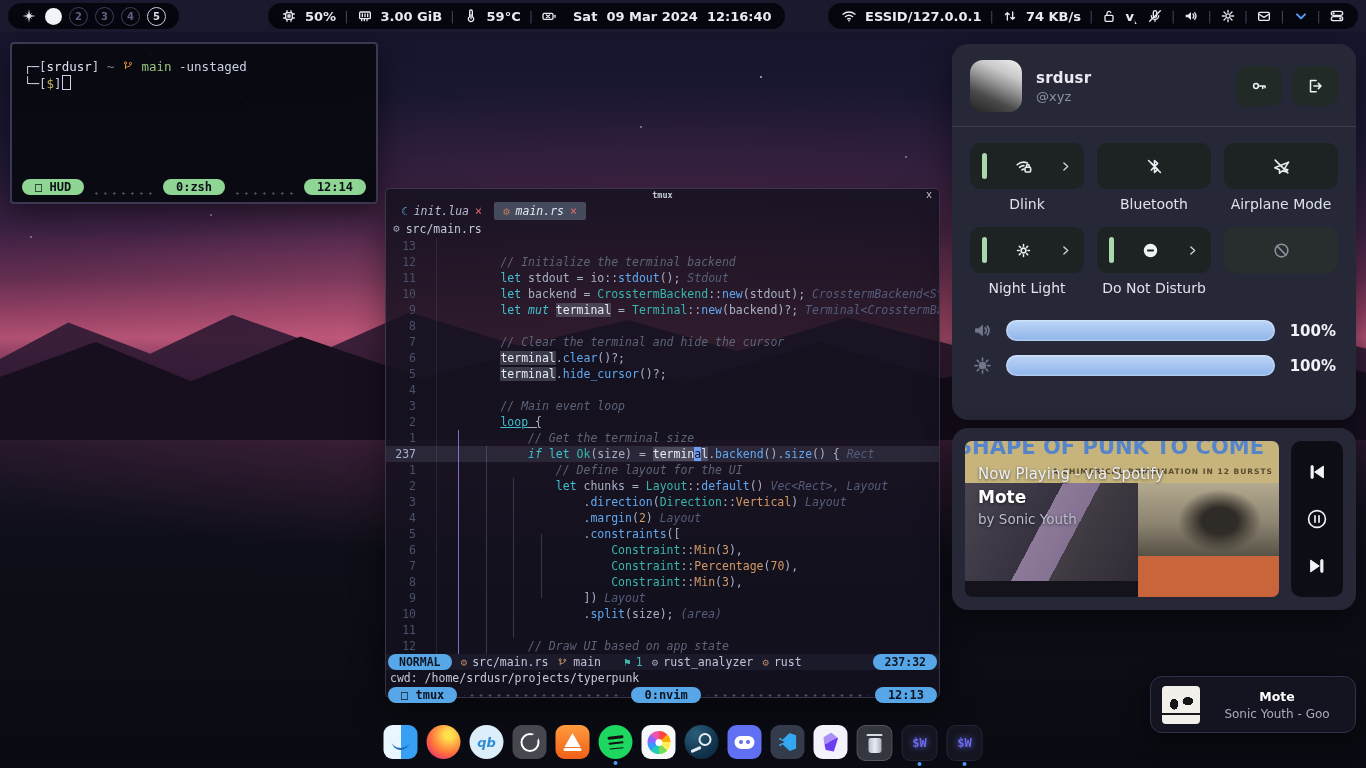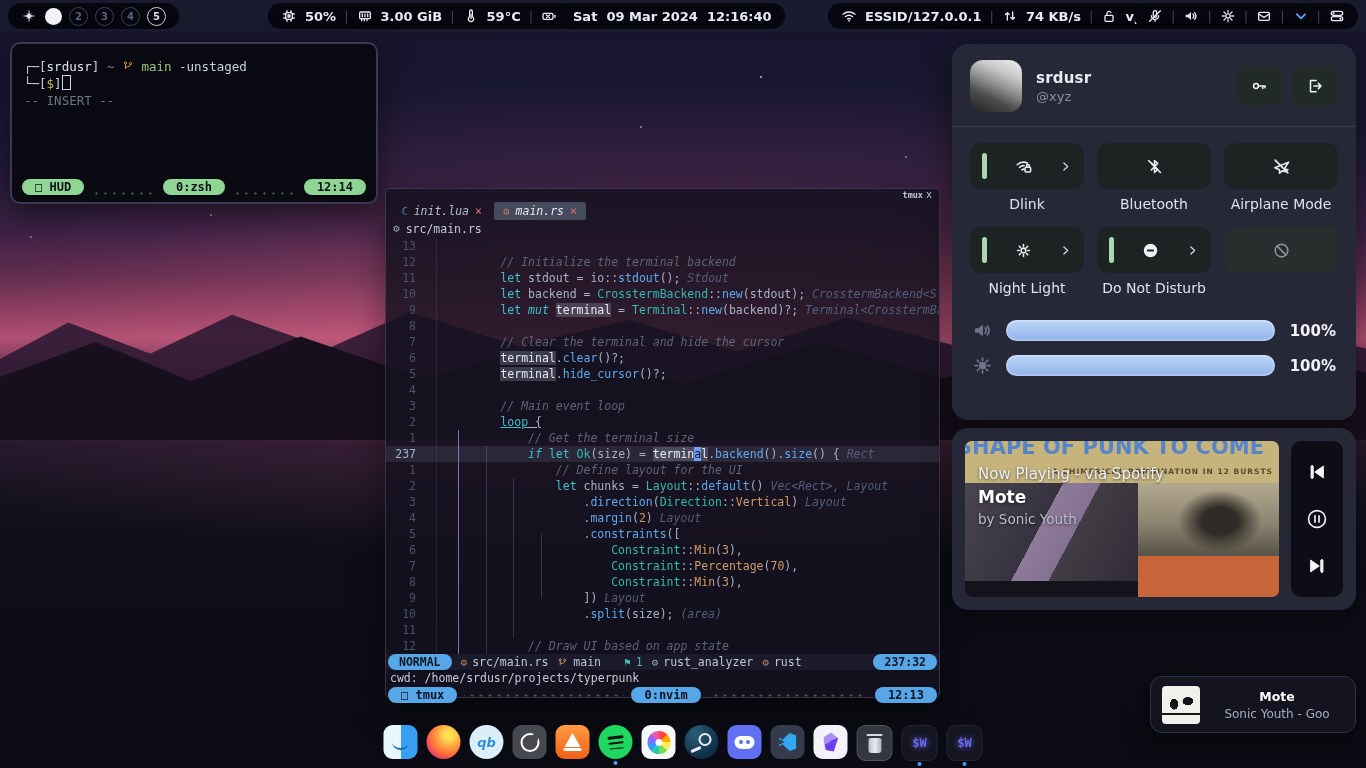--- a/index.html
+++ b/index.html
@@ -33,21 +33,21 @@
   .i svg{width:16px;height:16px;stroke:#e8eaf4;fill:none;stroke-width:2;stroke-linecap:round;stroke-linejoin:round}
   .i.fillw svg{fill:#e8eaf4;stroke:none}
   .ws{width:17px;height:17px;border-radius:50%;display:flex;align-items:center;justify-content:center;
       font-size:10px;font-weight:700}
   .ws-active{background:#f3f4f8;color:#f3f4f8}
   .ws-dim{border:1.5px solid #3c415c;color:#5b6180}
   .ws-occupied{border:1.5px solid #c9cede;color:#d7dcea}
   .accent svg{stroke:#5b9df9;stroke-width:3}
 
   
-  .hud{left:10px;top:42px;width:368px;height:162px;border-radius:10px;
+  .hud{left:10px;top:42px;width:368px;height:162px;border-radius:4px;
        background:rgba(8,9,17,.96);border:2px solid rgba(124,114,164,.45);
        font-family:"DejaVu Sans Mono",monospace;font-size:12.5px;color:#c9cfdf;
        padding:14px 12px;box-sizing:border-box;box-shadow:0 10px 30px rgba(0,0,0,.5)}
   .pline{white-space:pre;line-height:17px}
   .p-user{color:#dfe3ee}.p-dim{color:#7a8194}.p-branch{color:#98c379}.p-dollar{color:#c3b55e}
   .p-mode{color:#6e7488}
   .cursor-hollow{display:inline-block;width:7px;height:13px;border:1px solid #cdd3e0;vertical-align:-2px}
   .git svg{width:12px;height:12px;stroke:#e5953a;fill:none;stroke-width:2;display:inline-block;vertical-align:-1px}
   .tstatus{position:absolute;left:10px;right:10px;bottom:7px;display:flex;align-items:flex-end}
   .tpill{border-radius:9px;padding:1px 13px;font-weight:700;font-size:12px;font-family:"DejaVu Sans Mono",monospace}
@@ -55,21 +55,21 @@
   .tpill-blue{background:#57a7e8;color:#0d1421}
   .dots{flex:1;height:3px;margin:0 7px;background-image:radial-gradient(circle,rgba(160,175,195,.4) 1px,transparent 1.4px);
         background-size:9px 3px;background-repeat:repeat-x;background-position:center}
   .dots-green{background-image:radial-gradient(circle,rgba(150,200,160,.38) 1px,transparent 1.4px)}
 
   
   .editor{left:385px;top:188px;width:555px;height:510px;border-radius:5px;
           background:rgba(21,17,31,.86);border:1px solid rgba(150,140,185,.28);
           box-sizing:border-box;font-family:"DejaVu Sans Mono",monospace;
           box-shadow:0 12px 34px rgba(0,0,0,.45)}
-  .wtitle{position:absolute;top:1px;left:0;right:16px;text-align:right;font-size:8.5px;color:#c6cad6;font-weight:700}
+  .wtitle{position:absolute;top:1px;left:0;right:0;text-align:center;font-size:8.5px;color:#c6cad6;font-weight:700}
   .wclose{position:absolute;top:0;right:7px;font-size:10px;color:#c6cad6}
   .tabline{display:flex;gap:3px;margin:13px 0 0 6px;height:18px;font-size:11.5px;font-style:italic;color:#b6bdd3}
   .tab{display:flex;align-items:center;gap:6px;padding:0 9px;border-radius:2px}
   .tab.active{background:#454b5c;color:#e6e9f2}
   .tab .ticon{font-style:normal;font-size:11px}
   .tab .tclose{font-style:normal;color:#e06c75}
   .ticon-lua{color:#61afef}.ticon-rust{color:#c57b57}
   .winbar{display:flex;align-items:center;gap:6px;height:17px;padding-left:7px;font-size:11.5px;color:#c3c9da}
   .winbar .ticon{color:#9aa0b5;font-size:11px}
 
@@ -319,21 +319,20 @@
   </div>
 </div>
 
 <div class="abs hud">
   <div class="pline"><span>┌─[</span><span class="p-user">srdusr</span><span>] </span><span class="p-dim">~ </span><span class="git" style="display:inline-block"><svg viewBox="0 0 24 24">
           <circle cx="7" cy="6" r="2.2"></circle>
           <circle cx="17" cy="7" r="2.2"></circle>
           <path d="M7 8.2V18M7 14c6 0 10-2 10-4.8"></path>
         </svg></span><span class="p-branch"> main</span><span> -unstaged</span></div>
   <div class="pline"><span>└─[</span><span class="p-dollar">$</span><span>]</span><span class="cursor-hollow"></span></div>
-  <div class="pline p-mode">-- INSERT --</div>
   <div class="tstatus">
     <span class="tpill tpill-green">□ HUD</span>
     <span class="dots dots-green"></span>
     <span class="tpill tpill-green">0:zsh</span>
     <span class="dots dots-green"></span>
     <span class="tpill tpill-green">12:14</span>
   </div>
 </div>
 
 <div class="abs editor">

